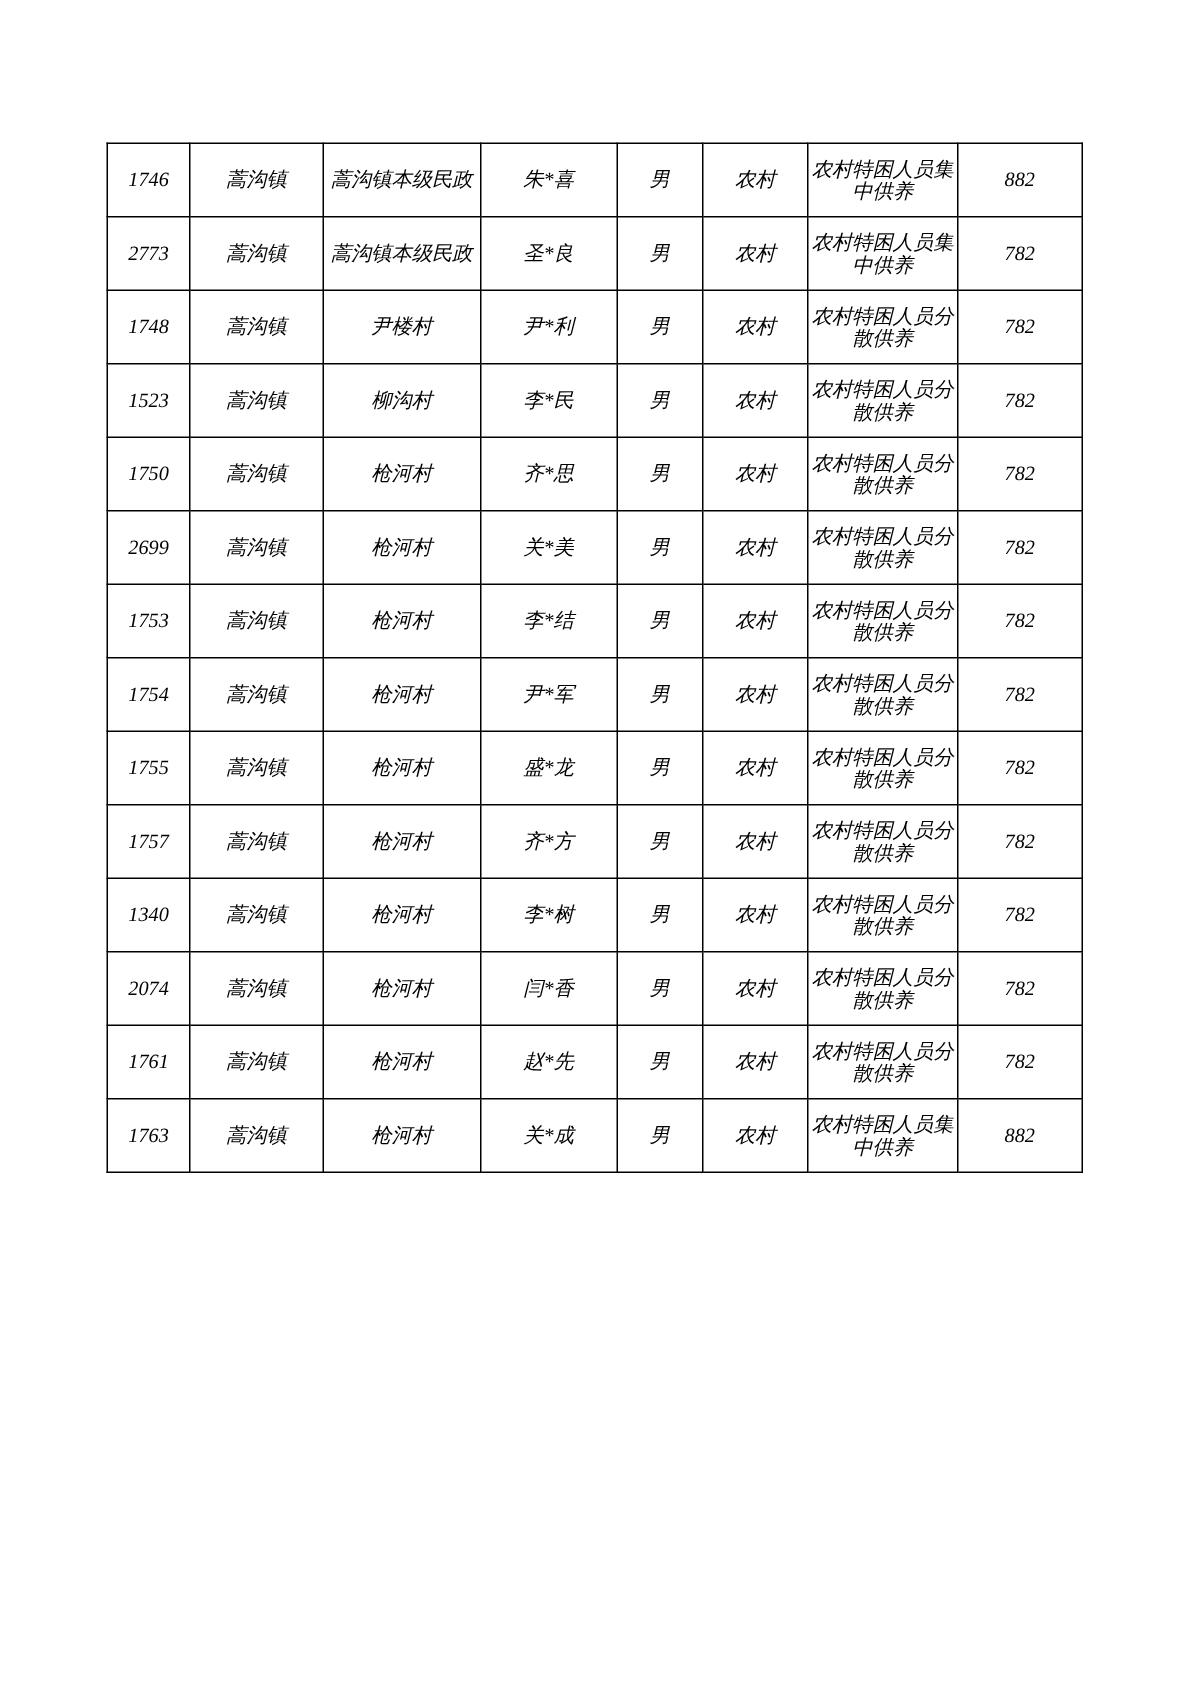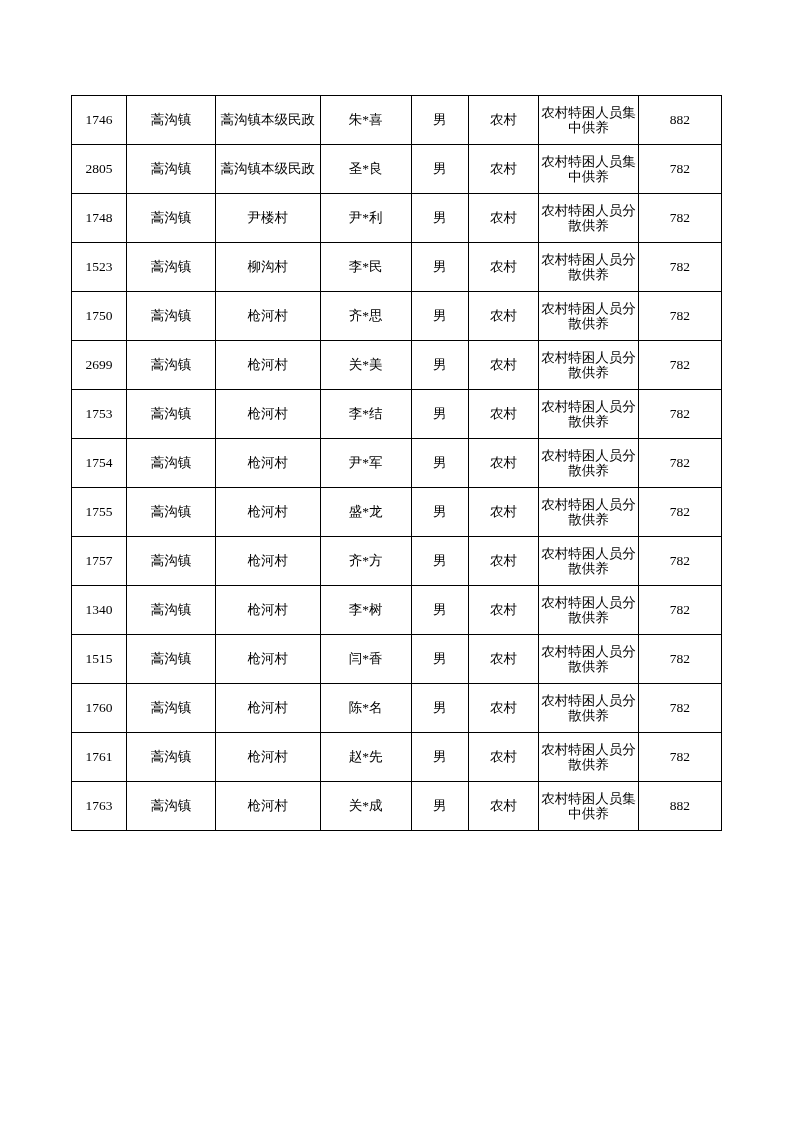--- a/index.html
+++ b/index.html
@@ -14,20 +14,21 @@
     color: #000000;
     position: relative;
     overflow: hidden;
   }
   .page {
     position: absolute;
     left: 0;
     top: 0;
     width: 627px;
     height: 1122px;
+    font-style: italic;
   }
   .table-wrap {
     position: absolute;
     left: 71px;
     top: 95px;
     width: 651px;
   }
   table.data-table {
     border-collapse: collapse;
     table-layout: fixed;
@@ -89,21 +90,21 @@
             <td class="num-cell">1746</td>
             <td>蒿沟镇</td>
             <td class="org-cell">蒿沟镇本级民政</td>
             <td>朱*喜</td>
             <td>男</td>
             <td>农村</td>
             <td class="cat-cell">农村特困人员集中供养</td>
             <td class="num-cell">882</td>
           </tr>
           <tr>
-            <td class="num-cell">2805</td>
+            <td class="num-cell">2773</td>
             <td>蒿沟镇</td>
             <td class="org-cell">蒿沟镇本级民政</td>
             <td>圣*良</td>
             <td>男</td>
             <td>农村</td>
             <td class="cat-cell">农村特困人员集中供养</td>
             <td class="num-cell">782</td>
           </tr>
           <tr>
             <td class="num-cell">1748</td>
@@ -189,34 +190,24 @@
             <td class="num-cell">1340</td>
             <td>蒿沟镇</td>
             <td class="org-cell">枪河村</td>
             <td>李*树</td>
             <td>男</td>
             <td>农村</td>
             <td class="cat-cell">农村特困人员分散供养</td>
             <td class="num-cell">782</td>
           </tr>
           <tr>
-            <td class="num-cell">1515</td>
+            <td class="num-cell">2074</td>
             <td>蒿沟镇</td>
             <td class="org-cell">枪河村</td>
             <td>闫*香</td>
-            <td>男</td>
-            <td>农村</td>
-            <td class="cat-cell">农村特困人员分散供养</td>
-            <td class="num-cell">782</td>
-          </tr>
-          <tr>
-            <td class="num-cell">1760</td>
-            <td>蒿沟镇</td>
-            <td class="org-cell">枪河村</td>
-            <td>陈*名</td>
             <td>男</td>
             <td>农村</td>
             <td class="cat-cell">农村特困人员分散供养</td>
             <td class="num-cell">782</td>
           </tr>
           <tr>
             <td class="num-cell">1761</td>
             <td>蒿沟镇</td>
             <td class="org-cell">枪河村</td>
             <td>赵*先</td>

